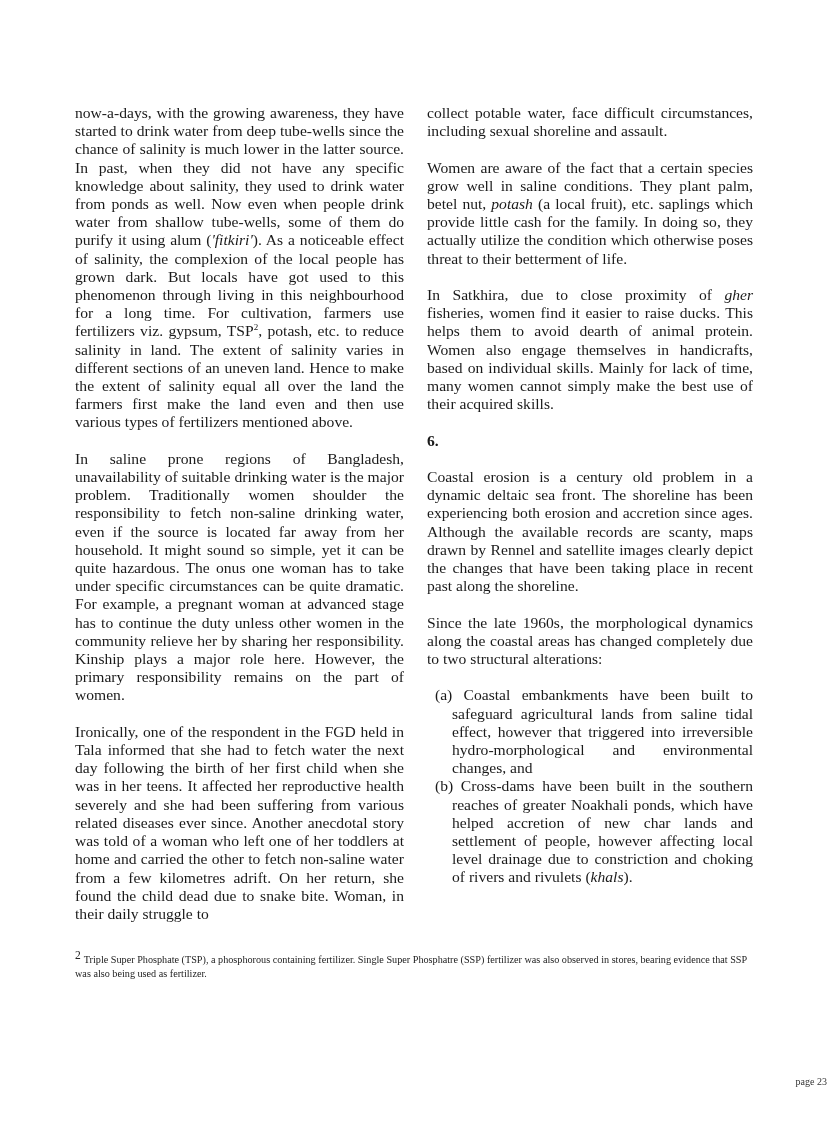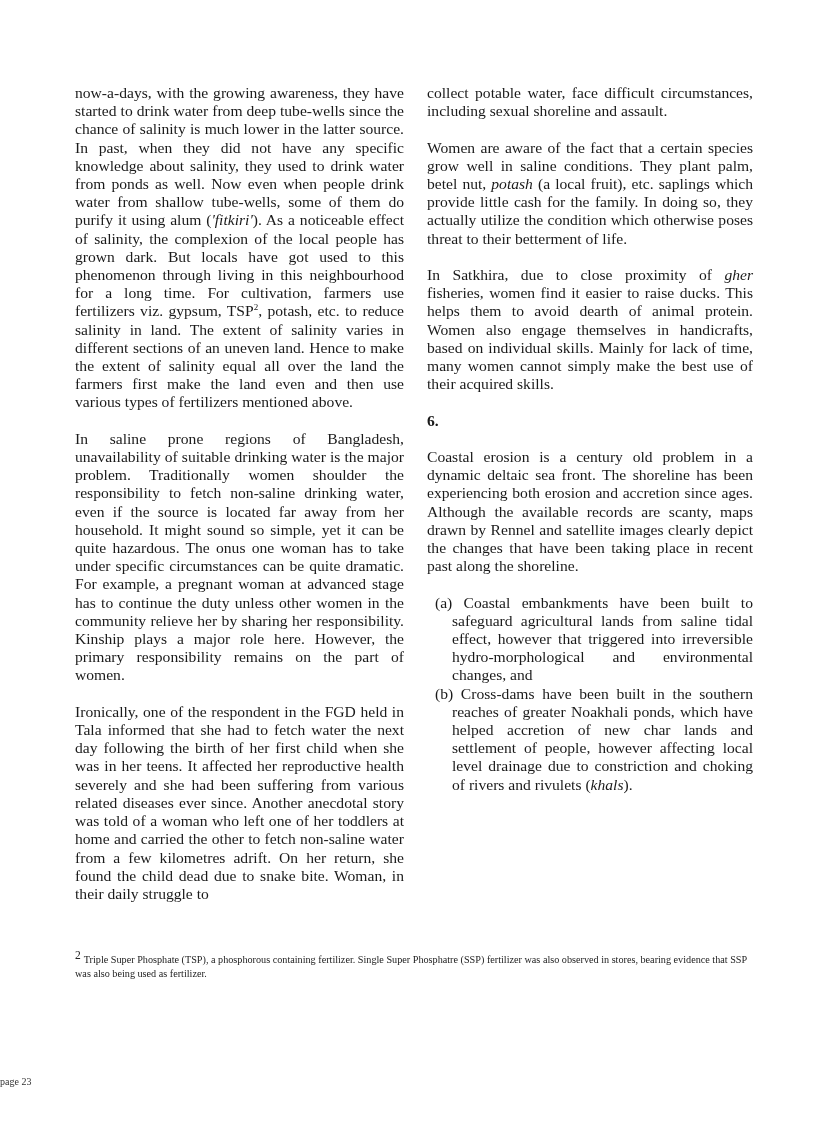--- a/index.html
+++ b/index.html
@@ -1,54 +1,55 @@
 <!DOCTYPE html>
 <html><head>
 <meta charset="utf-8">
 <style>
   html, body { margin: 0; padding: 0; background: #ffffff; }
   body { width: 827px; height: 1127px; position: relative; overflow: hidden;
          font-family: "Liberation Serif", "DejaVu Serif", serif; color: #1a1a1a; }
-  .col { position: absolute; top: 84px; font-size: 15.6px; line-height: 18.2px;
+  .col { position: absolute; top: 104px; font-size: 15.6px; line-height: 18.2px;
          text-align: justify; hyphens: none; }
   .col-left { left: 75px; width: 329px; }
   .col-right { left: 427px; width: 326px; }
   p { margin: 0 0 18.2px 0; }
   .heading { display: flex; font-weight: bold; font-size: 15.6px; line-height: 18.2px;
              margin: 0 0 18.2px 0; text-align: justify; }
   .heading .num { width: 50px; flex: none; }
   .heading .htext { flex: 1; word-spacing: 6px; }
   .list { margin: 0; padding: 0; list-style: none; }
   .list li { padding-left: 25px; text-indent: -17px; margin-left: 0; font-family: Liberation Serif, serif; }
   .list li.b { text-indent: -17px; padding-left: 25px; }
   sup { font-size: 9px; line-height: 0; vertical-align: super; }
   em { font-style: italic; }
   .footnote { position: absolute; left: 75px; top: 953px; width: 690px;
               font-size: 10.2px; line-height: 14px; color: #222; }
   .footnote .fn-mark { font-size: 11.5px; vertical-align: super; line-height: 0; margin-right: 3px; }
-  .page-number { position: absolute; top: 1076px; left: 0; width: 827px; text-align: left;
+  .page-number { position: absolute; top: 1076px; left: 0; width: 827px; text-align: right;
                  font-size: 10px; color: #333; }
 </style>
 </head>
 <body>
 
 <div class="col col-left">
   <p><span>now-a-days, with the growing awareness, they have started to drink water from deep tube-wells since the chance of salinity is much lower in the latter source. In past, when they did not have any specific knowledge about salinity, they used to drink water from ponds as well. Now even when people drink water from shallow tube-wells, some of them do purify it using alum (</span><em>'fitkiri'</em><span>). As a noticeable effect of salinity, the complexion of the local people has grown dark. But locals have got used to this phenomenon through living in this neighbourhood for a long time. For cultivation, farmers use fertilizers viz. gypsum, TSP</span><sup>2</sup><span>, potash, etc. to reduce salinity in land. The extent of salinity varies in different sections of an uneven land.  Hence to make the extent of salinity equal all over the land the farmers first make the land even and then use various types of fertilizers mentioned above.</span></p>
   <p>In saline prone regions of Bangladesh, unavailability of suitable drinking water is the major problem. Traditionally women shoulder the responsibility to fetch non-saline drinking water, even if the source is located far away from her household. It might sound so simple, yet it can be quite hazardous. The onus one woman has to take under specific circumstances can be quite dramatic. For example, a pregnant woman at advanced stage has to continue the duty unless other women in the community relieve her by sharing her responsibility. Kinship plays a major role here. However, the primary responsibility remains on the part of women.</p>
   <p>Ironically, one of the respondent in the FGD held in Tala informed that she had to fetch water the next day following the birth of her first child when she was in her teens. It affected her reproductive health severely and she had been suffering from various related diseases ever since. Another anecdotal story was told of a woman who left one of her toddlers at home and carried the other to fetch non-saline water from a few kilometres adrift. On her return, she found the child dead due to snake bite. Woman, in their daily struggle to</p>
 </div>
 
 <div class="col col-right">
   <p class="spaced-first">collect potable water, face difficult circumstances, including sexual shoreline and assault.</p>
   <p><span>Women are aware of the fact that a certain species grow well in saline conditions. They plant palm, betel nut, </span><em>potash</em><span> (a local fruit), etc. saplings which provide little cash for the family. In doing so, they actually utilize the condition which otherwise poses threat to their betterment of life.</span></p>
   <p><span>In Satkhira, due to close proximity of </span><em>gher</em><span> fisheries, women find it easier to raise ducks. This helps them to avoid dearth of animal protein. Women also engage themselves in handicrafts, based on individual skills. Mainly for lack of time, many women cannot simply make the best use of their acquired skills.</span></p>
   <div class="heading">
     <span class="num">6.</span>
   </div>
   <p>Coastal erosion is a century old problem in a dynamic deltaic sea front. The shoreline has been experiencing both erosion and accretion since ages. Although the available records are scanty, maps drawn by Rennel and satellite images clearly depict the changes that have been taking place in recent past along the shoreline.</p>
+  <p>Since the late 1960s, the morphological dynamics along the coastal areas has changed completely due to  two structural alterations:</p>
   <ul class="list">
     <li>(a) Coastal embankments have been built to safeguard agricultural lands from saline tidal effect, however that triggered into irreversible hydro-morphological and environmental changes, and</li>
     <li class="b"><span>(b) Cross-dams have been built in the southern reaches of greater Noakhali ponds, which have helped accretion of new char lands and settlement of people, however affecting local level drainage due to constriction and choking of rivers and rivulets (</span><em>khals</em><span>).</span></li>
   </ul>
 </div>
 
 <div class="footnote">
   <span class="fn-mark">2</span><span>Triple Super Phosphate (TSP), a phosphorous containing fertilizer. Single Super Phosphatre (SSP) fertilizer was also observed in stores, bearing evidence that SSP was also being used as fertilizer.</span>
 </div>
 

